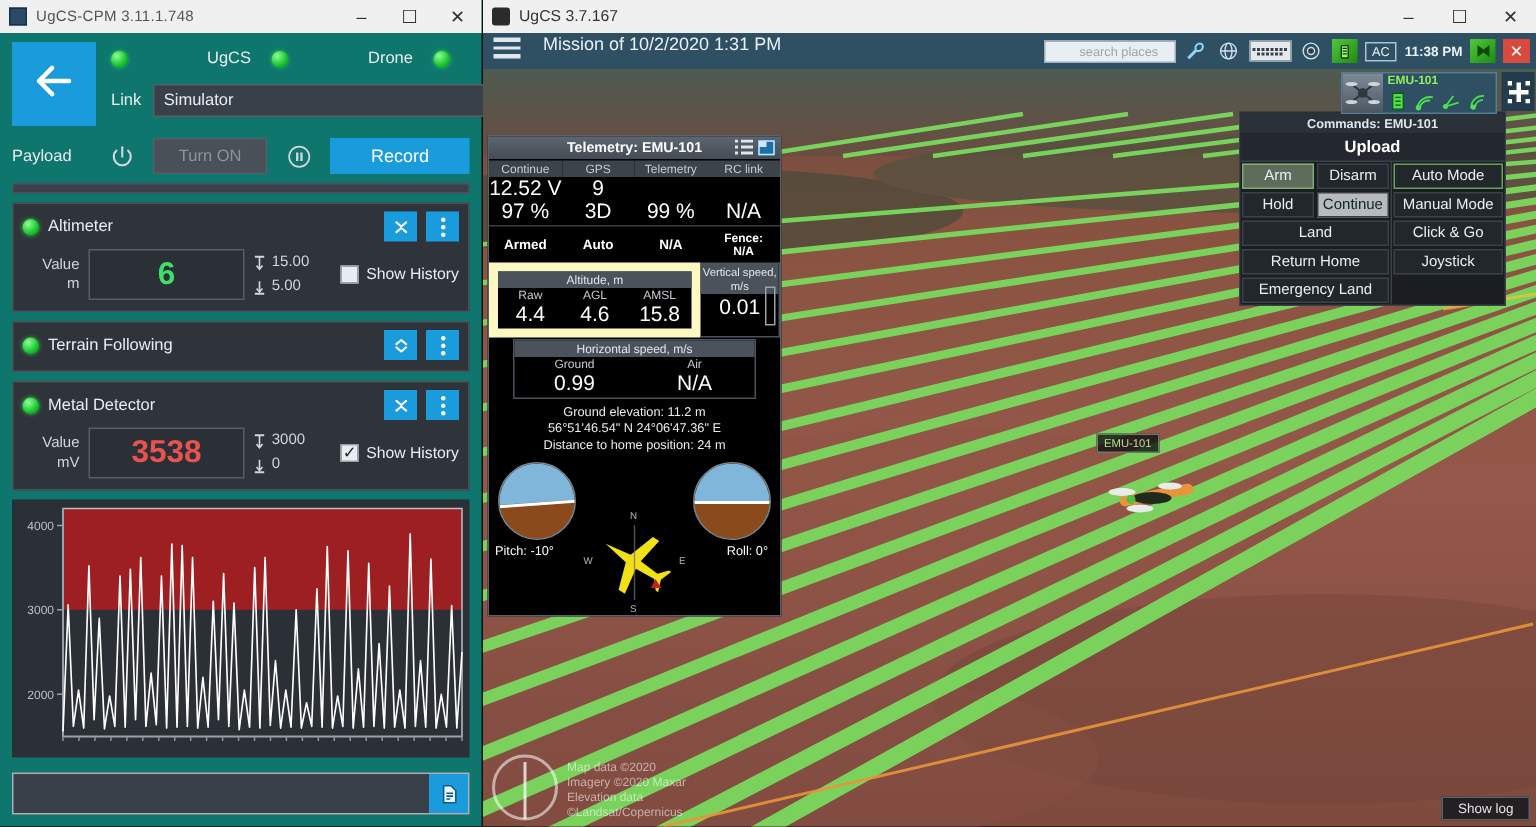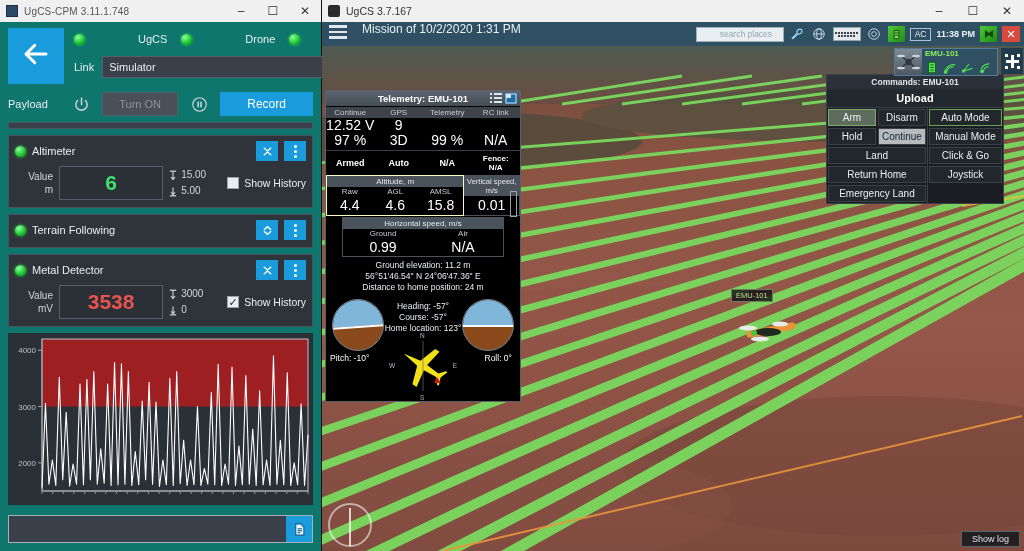--- a/index.html
+++ b/index.html
@@ -199,21 +199,21 @@
   .tel-head .hico.b { right: 3px; background: #1d6fa5; }
   .tel-grid { display: flex; border-bottom: 1px solid #3a3f45; }
   .tel-cell { flex: 1; text-align: center; padding: 1px 0 2px 0; }
   .tel-cap { font-size: 8px; color: #c6ccd2; background: #3c434b; display: block; padding: 1px 0; }
   .tel-v { font-size: 14px; color: #fff; line-height: 15px; }
   .tel-row2 { display: flex; align-items: center; padding: 3px 0; }
   .tel-row2 div { flex: 1; text-align: center; font-size: 9px; color: #fff; font-weight: bold; }
   .tel-row2 .fence { font-size: 8px; font-weight: bold; line-height: 9px; }
   .sec-title { background: #4a525b; font-size: 8px; color: #e2e7ec; text-align: center; padding: 1px 0; }
   .alt-block { display: flex; }
-  .alt-left { flex: 3; border: 1px solid #fef9c3; }
+  .alt-left { flex: 3; border: 6px solid #fef9c3; }
   .alt-right { flex: 1.2; border: 1px solid #4a525b; border-left: 0; position: relative; }
   .alt-cols { display: flex; }
   .alt-col { flex: 1; text-align: center; }
   .alt-col .c { font-size: 8px; color: #c6ccd2; display: block; }
   .alt-col .v { font-size: 14px; color: #fff; }
   .vs-wrap { text-align: center; padding-bottom: 1px; }
   .vs-wrap .v { font-size: 14px; color: #fff; }
   .vbar { position: absolute; right: 2px; top: 15px; width: 7px; height: 26px; border: 1px solid #9aa2aa; }
   .hs-block { margin: 1px 16px 0 16px; border: 1px solid #4a525b; }
   .hs-cols { display: flex; }
@@ -797,25 +797,20 @@
           </div>
           <div class="adi-lbl l">Pitch: -10°</div>
 
           <div class="adi right">
             <div class="sky"></div>
             <div class="gnd" style="top:50%; height:60%;"></div>
             <div class="ln" style="top:50%;"></div>
           </div>
           <div class="adi-lbl r">Roll: 0°</div>
 
-          <div class="hdg-text">
-            <div>Heading: -57°</div>
-            <div>Course: -57°</div>
-            <div>Home location: 123°</div>
-          </div>
 
           <div class="compass">
             <span class="cmark" style="left:31px; top:-1px;">N</span>
             <span class="cmark" style="right:0px; top:29px;">E</span>
             <span class="cmark" style="left:31px; bottom:-2px;">S</span>
             <span class="cmark" style="left:0px; top:29px;">W</span>
             <svg class="plane" width="58" height="54" viewBox="0 0 58 54">
               <g transform="rotate(-57 29 27)">
                 <polygon points="29,4 32,22 50,28 50,33 32,30 31,44 37,49 37,51 29,48 21,51 21,49 27,44 26,30 8,33 8,28 26,22" fill="#f2e019"></polygon>
               </g>
@@ -921,16 +916,22 @@
             <div class="cmd-row">
                 <div class="cmd-btn">Joystick</div>
               </div>
           </div>
         </div>
       </div>
 
       <div class="map-compass">
           <div class="needle"></div>
         </div>
+      <div class="map-info">
+        <div>Map data ©2020</div>
+        <div>Imagery ©2020 Maxar</div>
+        <div>Elevation data</div>
+        <div>©Landsat/Copernicus</div>
+      </div>
       <div class="showlog">Show log</div>
     </div>
   </div>
 </div>
 
 </body></html>

